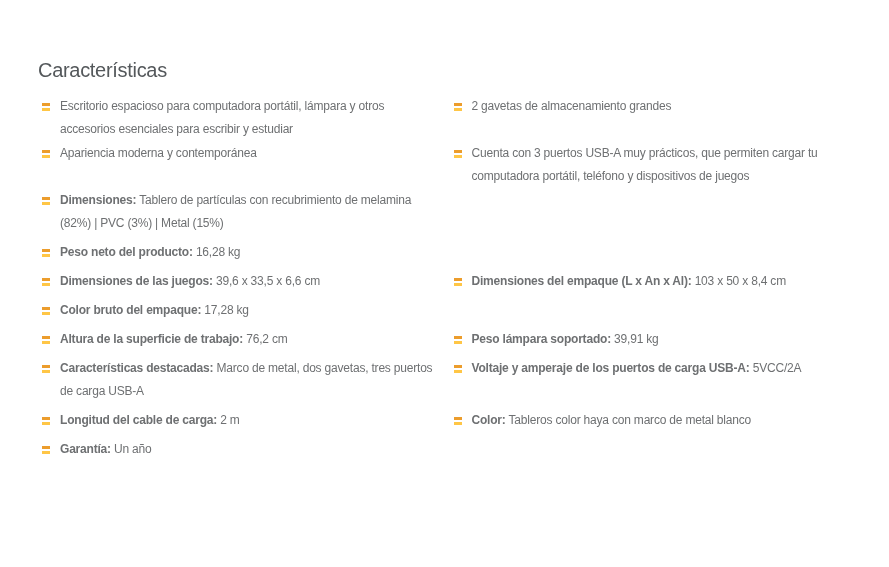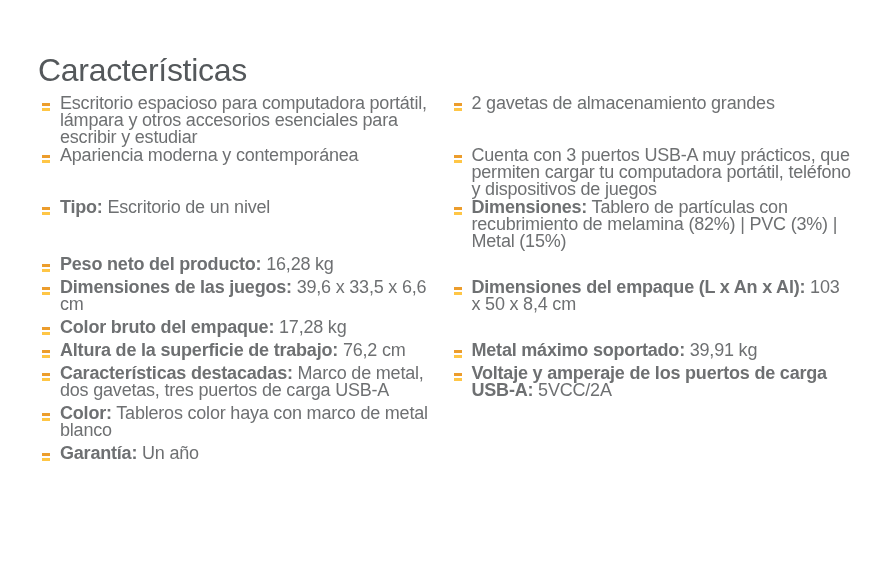--- a/index.html
+++ b/index.html
@@ -13,41 +13,41 @@
   html,body{margin:0;padding:0;}
   body{
     width:889px;height:567px;
     background:var(--page-bg);
     font-family:"Liberation Sans",sans-serif;
     color:var(--text-color);
     overflow:hidden;
   }
   .container{padding:55px 36px 0 38px;}
   .section-title{
-    font-size:32px;
+    font-size:20px;
     font-weight:400;
     line-height:30px;
     letter-spacing:-0.3px;
     color:var(--heading-color);
     margin:0 0 10px 0;
   }
   .list{margin:0 0 0 0;}
   .list.features{margin-bottom:0;}
   .row{
     display:grid;
     grid-template-columns:1fr 1fr;
     column-gap:8px;
     margin-bottom:6px;
   }
   .list.features .row{margin-bottom:1px;}
   .cell{
     position:relative;
     padding-left:22px;
-    font-size:18px;
-    line-height:17px;
+    font-size:12px;
+    line-height:23px;
     letter-spacing:-0.2px;
   }
   .cell b{font-weight:700;}
   .bullet{
     position:absolute;
     left:4px;top:8px;
     width:8px;height:8px;
     display:block;
   }
   .bullet .bar-top{
@@ -86,24 +86,20 @@
             <span class="bar-bottom"></span>
           </span>Cuenta con 3 puertos USB-A muy prácticos, que permiten cargar tu computadora portátil, teléfono y dispositivos de juegos</div>
       </div>
     </div>
 
   <div class="list specifications">
       <div class="row">
         <div class="cell"><span class="bullet">
             <span class="bar-top"></span>
             <span class="bar-bottom"></span>
-          </span><b>Tipo:</b> Escritorio de un nivel</div>
-        <div class="cell"><span class="bullet">
-            <span class="bar-top"></span>
-            <span class="bar-bottom"></span>
           </span><b>Dimensiones:</b> Tablero de partículas con recubrimiento de melamina (82%) | PVC (3%) | Metal (15%)</div>
       </div>
       <div class="row">
         <div class="cell"><span class="bullet">
             <span class="bar-top"></span>
             <span class="bar-bottom"></span>
           </span><b>Peso neto del producto:</b> 16,28 kg</div>
       </div>
       <div class="row">
         <div class="cell"><span class="bullet">
@@ -122,33 +118,37 @@
           </span><b>Color bruto del empaque:</b> 17,28 kg</div>
       </div>
       <div class="row">
         <div class="cell"><span class="bullet">
             <span class="bar-top"></span>
             <span class="bar-bottom"></span>
           </span><b>Altura de la superficie de trabajo:</b> 76,2 cm</div>
         <div class="cell"><span class="bullet">
             <span class="bar-top"></span>
             <span class="bar-bottom"></span>
-          </span><b>Metal máximo soportado:</b> 39,91 kg</div>
+          </span><b>Peso lámpara soportado:</b> 39,91 kg</div>
       </div>
       <div class="row">
         <div class="cell"><span class="bullet">
             <span class="bar-top"></span>
             <span class="bar-bottom"></span>
           </span><b>Características destacadas:</b> Marco de metal, dos gavetas, tres puertos de carga USB-A</div>
         <div class="cell"><span class="bullet">
             <span class="bar-top"></span>
             <span class="bar-bottom"></span>
           </span><b>Voltaje y amperaje de los puertos de carga USB-A:</b> 5VCC/2A</div>
       </div>
       <div class="row">
+        <div class="cell"><span class="bullet">
+            <span class="bar-top"></span>
+            <span class="bar-bottom"></span>
+          </span><b>Longitud del cable de carga:</b> 2 m</div>
         <div class="cell"><span class="bullet">
             <span class="bar-top"></span>
             <span class="bar-bottom"></span>
           </span><b>Color:</b> Tableros color haya con marco de metal blanco</div>
       </div>
       <div class="row">
         <div class="cell"><span class="bullet">
             <span class="bar-top"></span>
             <span class="bar-bottom"></span>
           </span><b>Garantía:</b> Un año</div>

